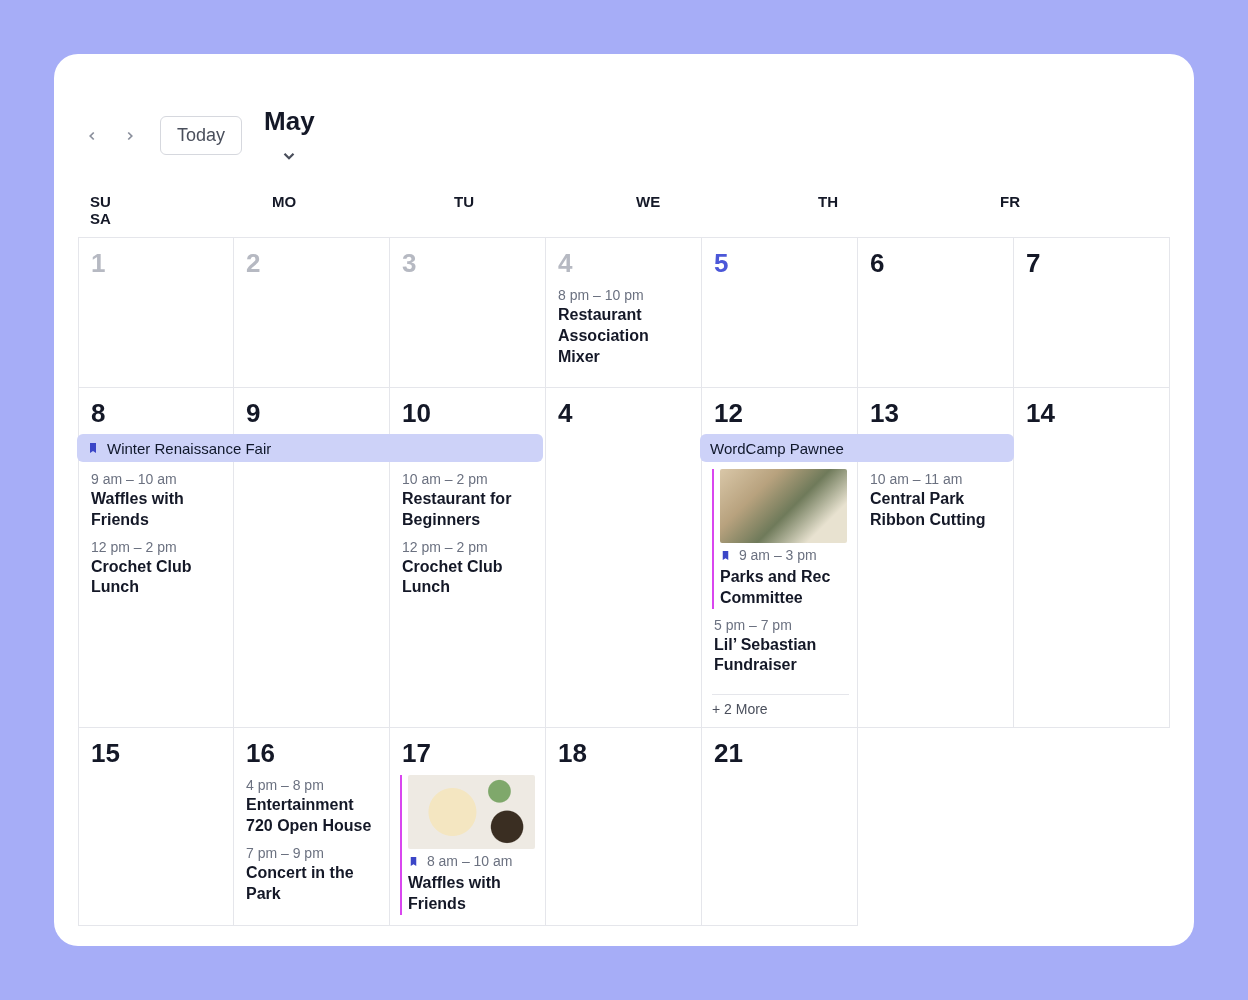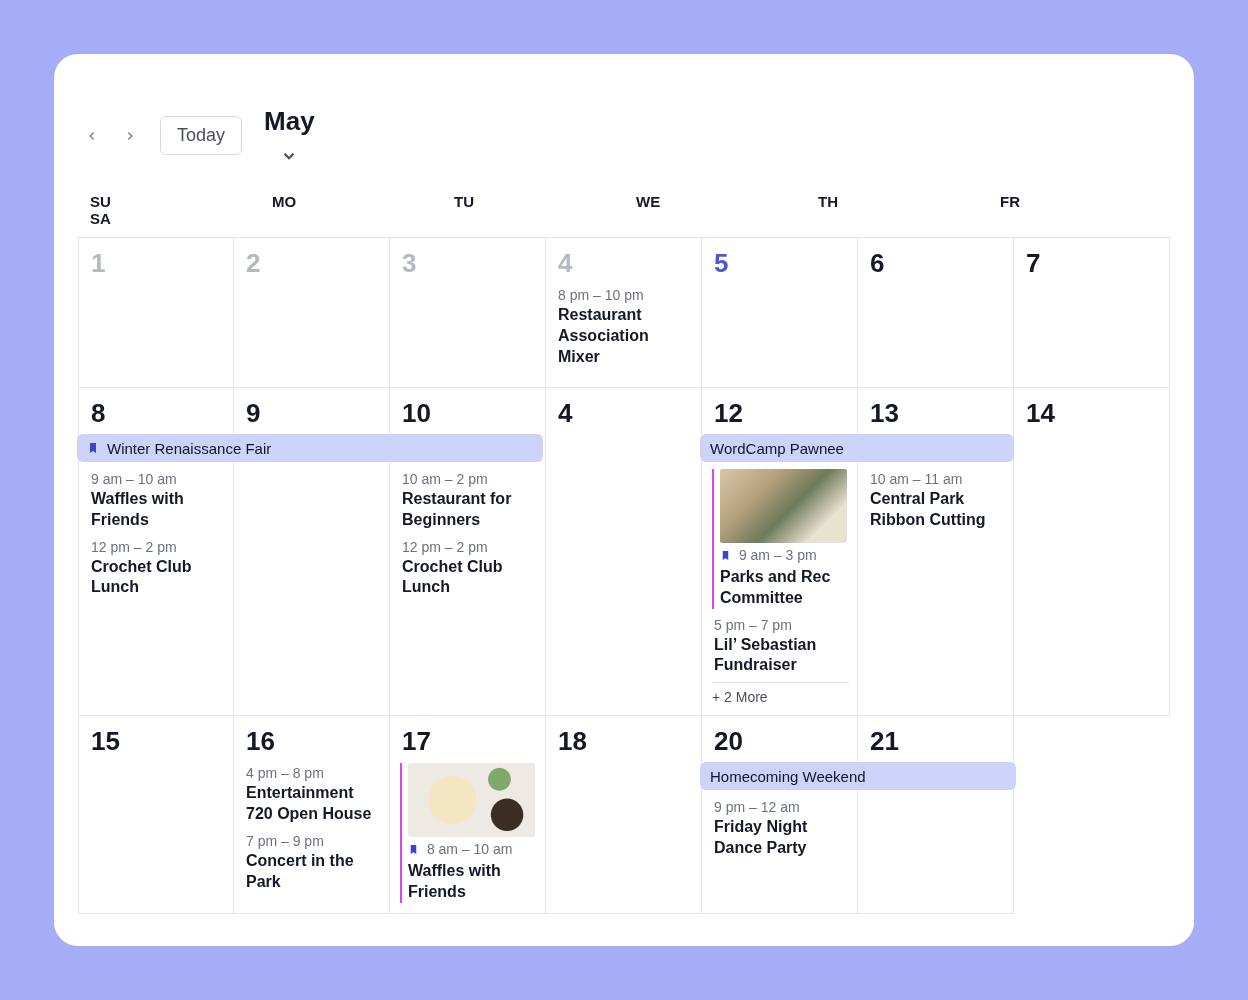--- a/index.html
+++ b/index.html
@@ -102,21 +102,21 @@
     background:linear-gradient(135deg,#d9c7a8 0%, #b8a27e 30%, #6f7a5a 55%, #e8e2d0 80%);
     border-radius:2px;
   }
   .thumb.food { background:
       radial-gradient(circle at 35% 50%, #f4e6c1 0 26%, transparent 27%),
       radial-gradient(circle at 78% 70%, #3a2e22 0 14%, transparent 15%),
       radial-gradient(circle at 72% 22%, #7fa86b 0 10%, transparent 11%),
       #eeeae3;
   }
   .more-link {
-    font-size:14px; color:#4a4f5c; margin-top:6px; padding-top:6px;
+    font-size:14px; color:#4a4f5c; margin-top:18px; padding-top:6px;
     border-top:1px solid #e5e6eb; cursor:pointer;
   }
   .spacer-for-span { height:34px; }
 </style>
 </head>
 <body>
 
 <div class="card">
 
   <div class="toolbar">
@@ -275,28 +275,17 @@
               </svg></span>
           <span>8 am – 10 am</span>
         </div>
         <div class="ev-title">Waffles with Friends</div>
       </div>
     </div>
     <div class="cell">
         <div class="daynum">18</div>
       </div>
     <div class="cell">
-      <div class="daynum">20</div>
-      <div class="span-event round-right" style="top:46px;left:-2px;width:calc(200% + 6px);">
-        <span>Homecoming Weekend</span>
-      </div>
-      <div class="spacer-for-span"></div>
-      <div class="ev-block">
-        <div class="ev-time">9 pm – 12 am</div>
-        <div class="ev-title">Friday Night Dance Party</div>
-      </div>
-    </div>
-    <div class="cell">
         <div class="daynum">21</div>
       </div>
 
   </div>
 </div>
 
 </body></html>

